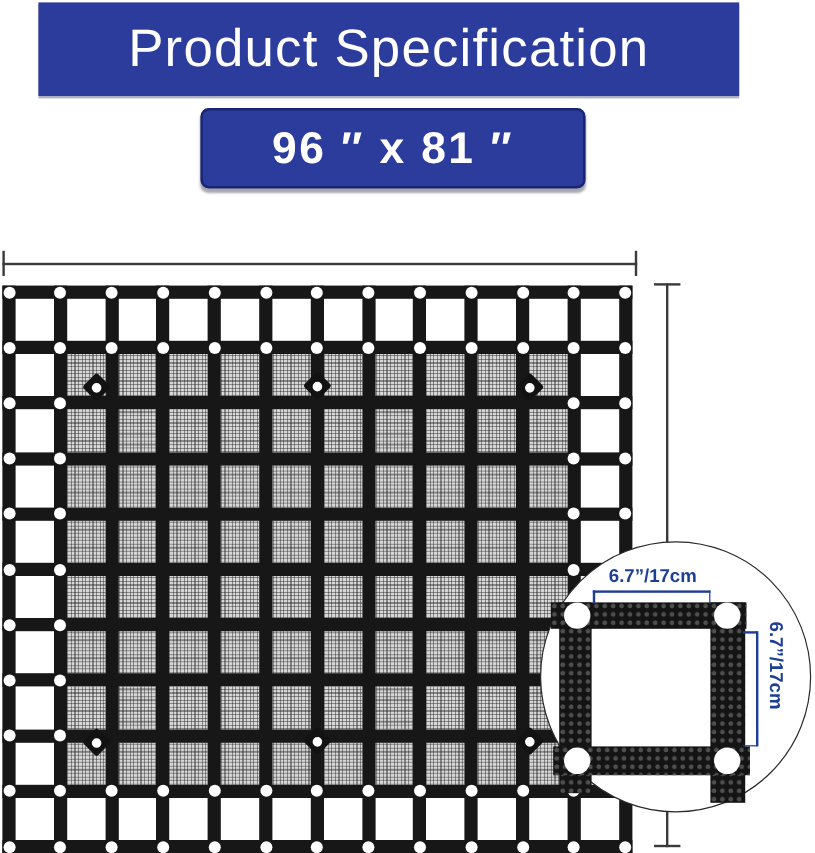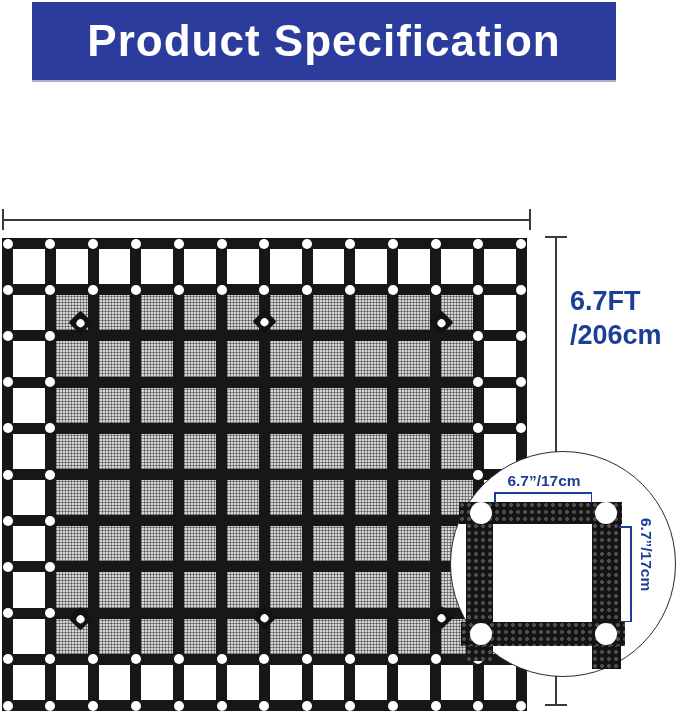--- a/index.html
+++ b/index.html
@@ -6,21 +6,21 @@
     --blue:#2b3c9c; --navy:#1d3e95; --strap:#171717; --line:#3a3a3a;
   }
   *{box-sizing:border-box;margin:0;padding:0;}
   html,body{background:#fff;}
   .page{position:relative;width:679px;height:711px;background:#fff;overflow:hidden;
         font-family:"Liberation Sans",sans-serif;}
   
   .banner-main{position:absolute;left:32px;top:2px;width:584px;height:78px;
     background:var(--blue);display:flex;align-items:center;justify-content:center;
     box-shadow:0 2px 0 rgba(20,30,90,.35);}
-  .banner-main span{color:#fff;font-size:44px;font-weight:bold;letter-spacing:1px;}
+  .banner-main span{color:#fff;font-size:44px;font-weight:normal;letter-spacing:1px;}
   .banner-size{position:absolute;left:167px;top:90px;width:321px;height:67px;
     background:var(--blue);border:2px solid #1a2473;border-radius:7px;
     display:flex;align-items:center;justify-content:center;
     box-shadow:0 3px 2px rgba(60,60,80,.45);}
   .banner-size span{color:#fff;font-size:37px;font-weight:bold;letter-spacing:2px;}
   
   .dim-top-label{position:absolute;left:116px;top:176px;width:300px;text-align:center;
     color:var(--navy);font-size:30px;font-weight:600;}
   .dim-top-line{position:absolute;left:2px;top:219px;width:529px;height:2px;background:var(--line);}
   .dim-top-line .tl{position:absolute;left:0;top:-10px;width:2px;height:21px;background:var(--line);}
@@ -62,33 +62,32 @@
 </style>
 </head>
 <body>
 
 <div class="page">
 
   <div class="banner-main">
     <span>Product Specification</span>
   </div>
 
+  <div class="banner-size">
+    <span>96 ″ x 81 ″</span>
+  </div>
 
   <div class="dim-top-line">
     <i class="tl"></i>
     <i class="tr"></i>
   </div>
 
   <div class="dim-right-line">
     <i class="tt"></i>
     <i class="tb"></i>
-  </div>
-  <div class="dim-right-label">
-    <div>6.7FT</div>
-    <div>/206cm</div>
   </div>
 
   <div id="net">
       <div class="mesh" style="left: 55.8px; top: 295.2px; width: 31.8px; height: 35.2px;"></div>
       <div class="mesh" style="left: 98.6px; top: 295.2px; width: 31.8px; height: 35.2px;"></div>
       <div class="mesh" style="left: 141.4px; top: 295.2px; width: 31.8px; height: 35.2px;"></div>
       <div class="mesh" style="left: 184.2px; top: 295.2px; width: 31.8px; height: 35.2px;"></div>
       <div class="mesh" style="left: 227px; top: 295.2px; width: 31.8px; height: 35.2px;"></div>
       <div class="mesh" style="left: 269.8px; top: 295.2px; width: 31.8px; height: 35.2px;"></div>
       <div class="mesh" style="left: 312.6px; top: 295.2px; width: 31.8px; height: 35.2px;"></div>

